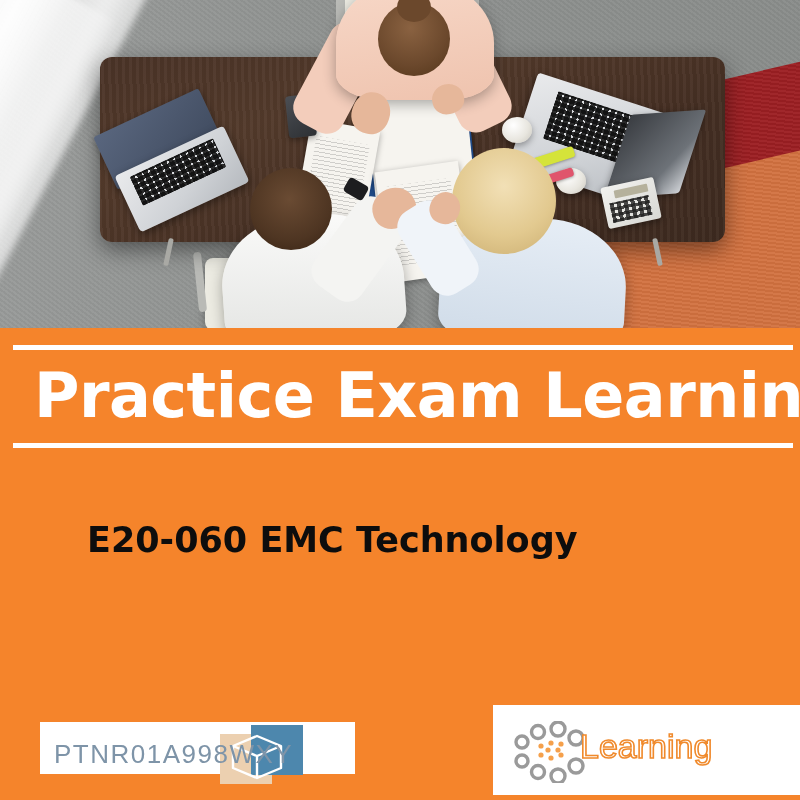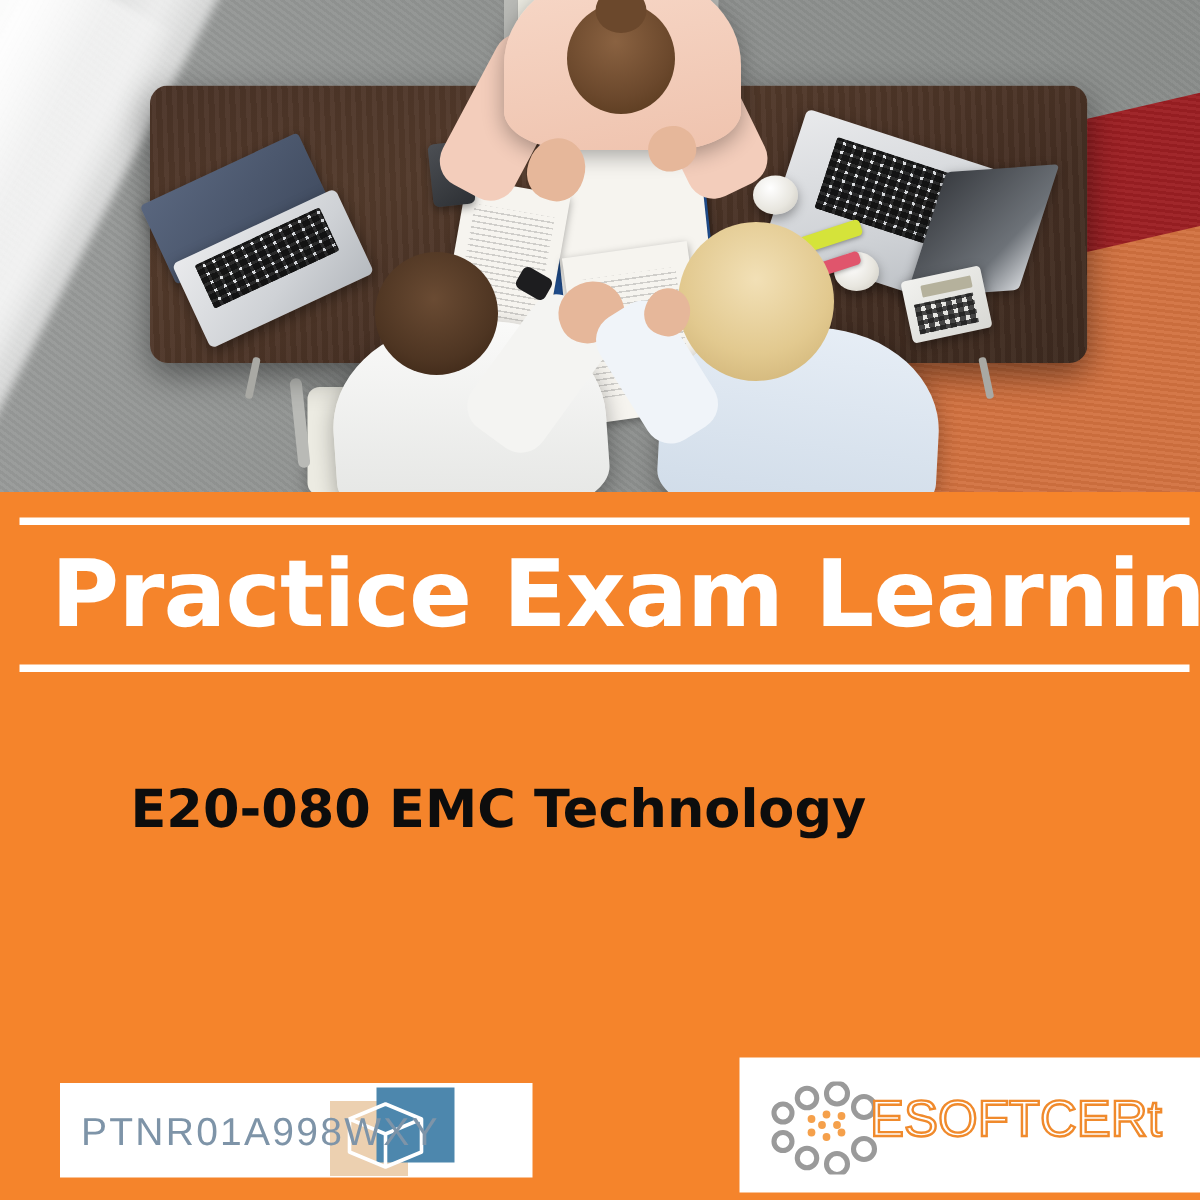--- a/index.html
+++ b/index.html
@@ -265,21 +265,21 @@
 
   
   .logo-box {
     position: absolute;
     background: #ffffff;
   }
   .logo-left {
     left: 40px;
     top: 722px;
     width: 315px;
-    height: 63px;
+    height: 52px;
   }
   .logo-right {
     left: 493px;
     top: 705px;
     width: 307px;
     height: 90px;
   }
   .ptnr-text {
     position: absolute;
     left: 14px;
@@ -402,21 +402,21 @@
 
   <div class="banner">
 
     <div class="rule rule-top"></div>
 
     <div class="headline">Practice Exam Learning</div>
 
     <div class="rule rule-bottom"></div>
 
     <div class="exam-title">
-      <div>E20-080 EMC Technology</div>
+      <div>E20-060 EMC Technology</div>
     </div>
 
   </div>
 
   <div class="logo-box logo-left">
     <div class="sq-tan"></div>
     <div class="sq-blue"></div>
     <div class="cube">
       <svg width="58" height="50" viewBox="0 0 58 50" aria-hidden="true">
         <g fill="none" stroke="#ffffff" stroke-width="2.4" stroke-linejoin="round">
@@ -447,16 +447,16 @@
           <circle cx="38" cy="22" r="2.6"></circle>
           <circle cx="48" cy="23" r="2.6"></circle>
           <circle cx="28" cy="34" r="2.6"></circle>
           <circle cx="38" cy="37" r="2.6"></circle>
           <circle cx="48" cy="34" r="2.6"></circle>
           <circle cx="35" cy="29" r="2.6"></circle>
           <circle cx="45" cy="29" r="2.6"></circle>
         </g>
       </svg>
     </div>
-    <div class="esoft-text">ESOFTCERt</div>
+    <div class="esoft-text">Learning</div>
   </div>
 
 </div>
 
 </body></html>

